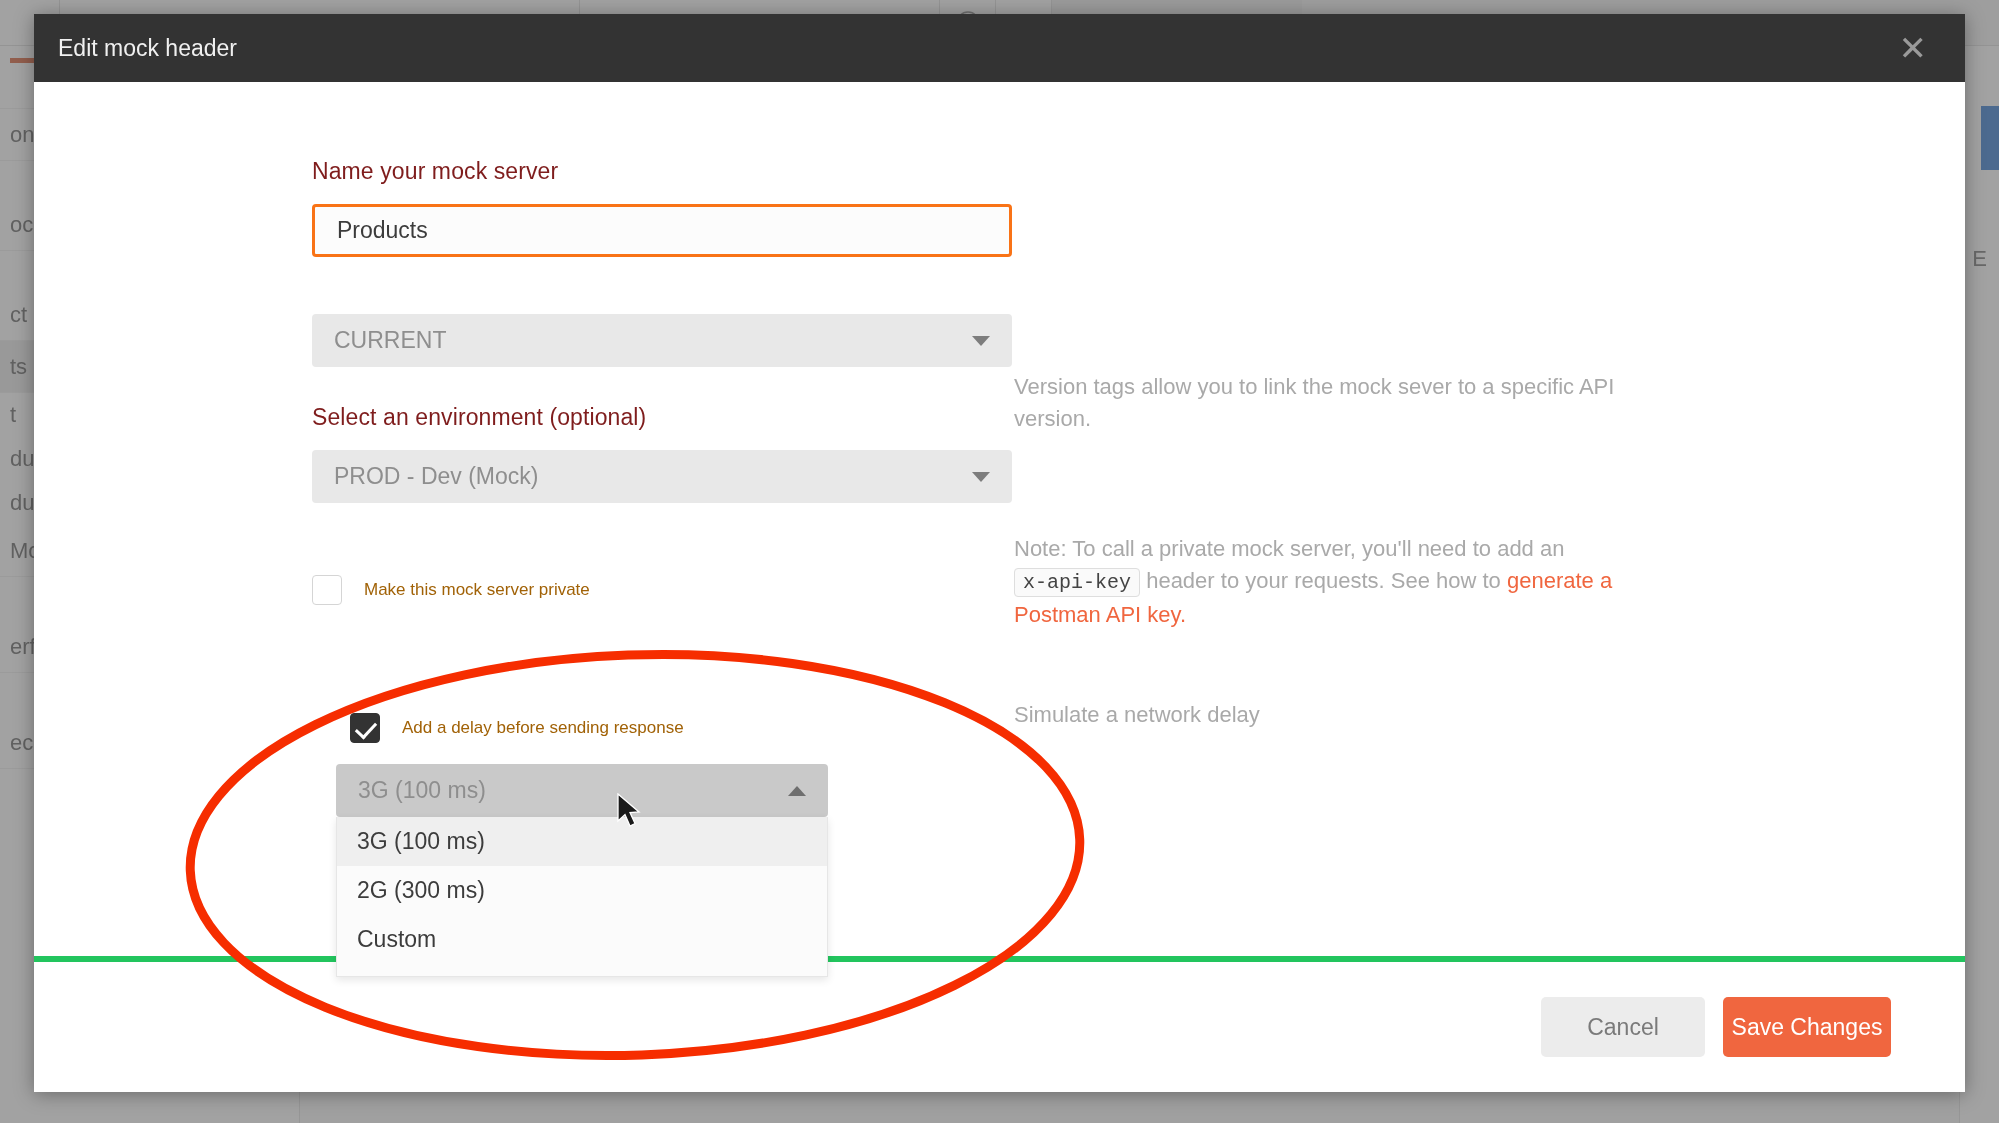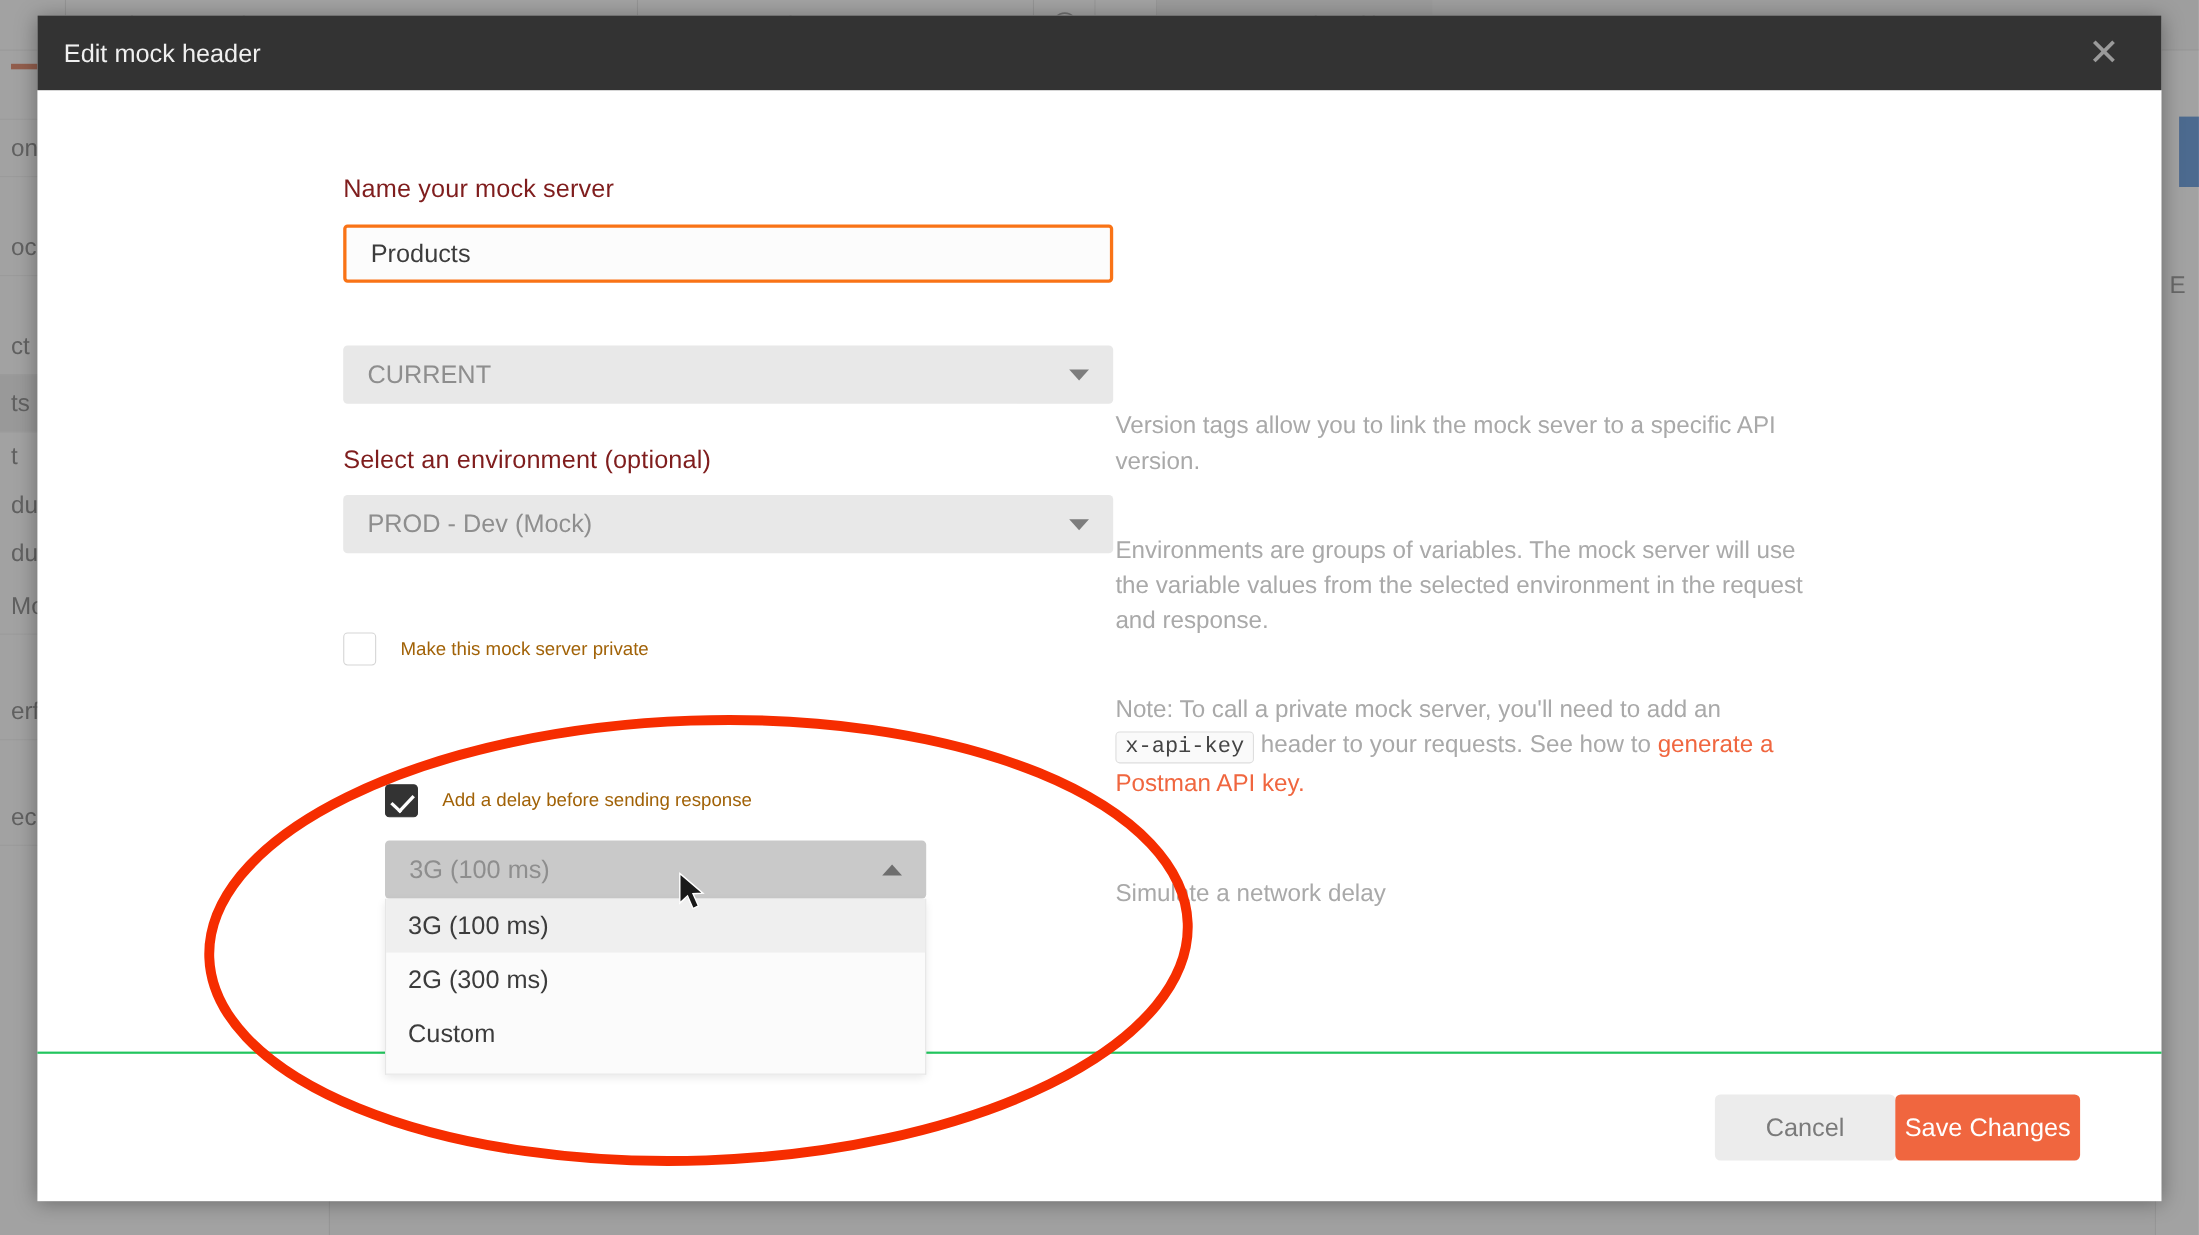--- a/index.html
+++ b/index.html
@@ -174,23 +174,23 @@
   .dd-option {
     height: 49px; display: flex; align-items: center;
     padding-left: 20px; font-size: 23px; color: #3c3c3c;
     cursor: pointer;
   }
   .dd-option.highlight { background: #efefef; }
   #dd-pad { height: 12px; }
 
   #modal-footer {
     position: absolute; left: 0; right: 0; bottom: 0; height: 136px;
-    border-top: 2px solid #22c55e;
+    border-top: 6px solid #22c55e;
     display: flex; align-items: center; justify-content: flex-end;
-    padding-right: 74px; 
+    padding-right: 74px; gap: 18px;
   }
   .btn {
     height: 60px; border-radius: 5px; border: none;
     font-size: 23px; cursor: pointer;
     font-family: "Liberation Sans", sans-serif;
   }
   .btn-cancel { background: #ececec; color: #7a7a7a; width: 164px; }
   .btn-primary { background: #f0663f; color: #ffffff; width: 168px; }
 
   
@@ -323,21 +323,21 @@
         <div class="check-label">Make this mock server private</div>
       </div>
 
       <div style="height:108px;"></div>
       <div class="check-row" style="margin-left:38px;">
         <div class="checkbox checked"></div>
         <div class="check-label">Add a delay before sending response</div>
       </div>
 
       <div style="height:21px; "></div>
-      <div style="position:relative; margin-left:38px; width:492px;">
+      <div style="position:relative; margin-left:24px; width:492px;">
         <div class="select-box open" style="width:492px;">
           <span class="sel-value">3G (100 ms)</span>
           <span class="caret"></span>
         </div>
 
         <div id="delay-dropdown">
           <div class="dd-option highlight">
             <span>3G (100 ms)</span>
           </div>
           <div class="dd-option">
@@ -349,21 +349,20 @@
           <div id="dd-pad"></div>
         </div>
       </div>
     </div>
 
     <div class="help-col">
       <div style="height:289px;"></div>
       <div class="help-text" style="width:640px;">Version tags allow you to link the mock sever to a specific API version.</div>
 
       <div style="height:49px;"></div>
-      <div class="help-text" style="width:640px;">Environments are groups of variables. The mock server will use the variable values from the selected environment in the request and response.</div>
 
       <div style="height:49px;"></div>
       <div class="help-text" style="width:680px;">
         <span>Note: To call a private mock server, you'll need to add an</span>
         <span class="code-chip">x-api-key</span>
         <span>header to your requests. See how to</span>
         <a class="link-orange" href="#">generate a Postman API key.</a>
       </div>
 
       <div style="height:68px;"></div>

